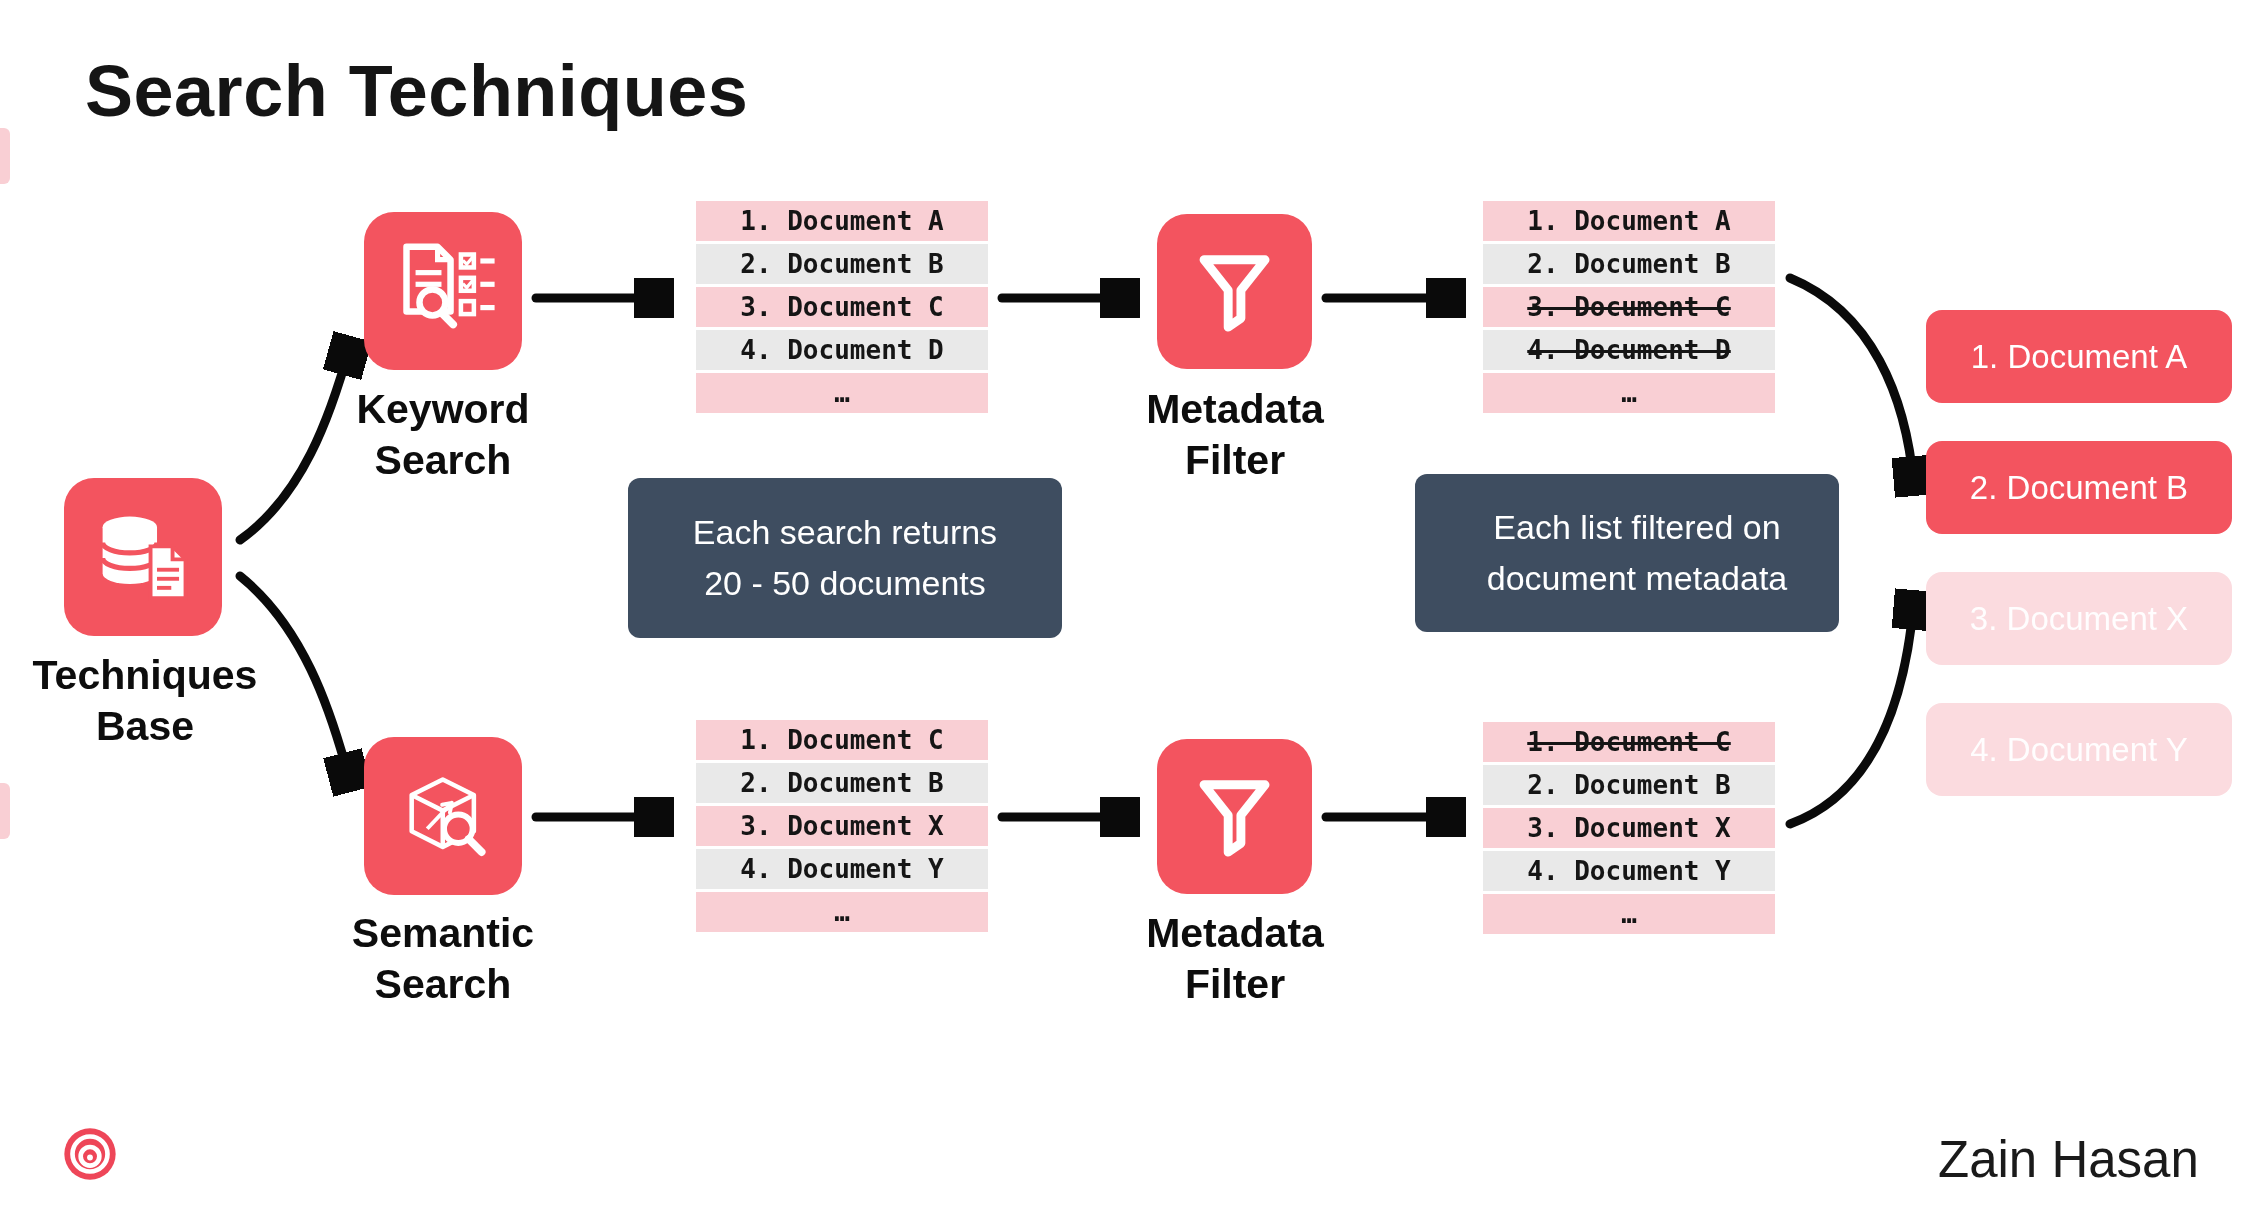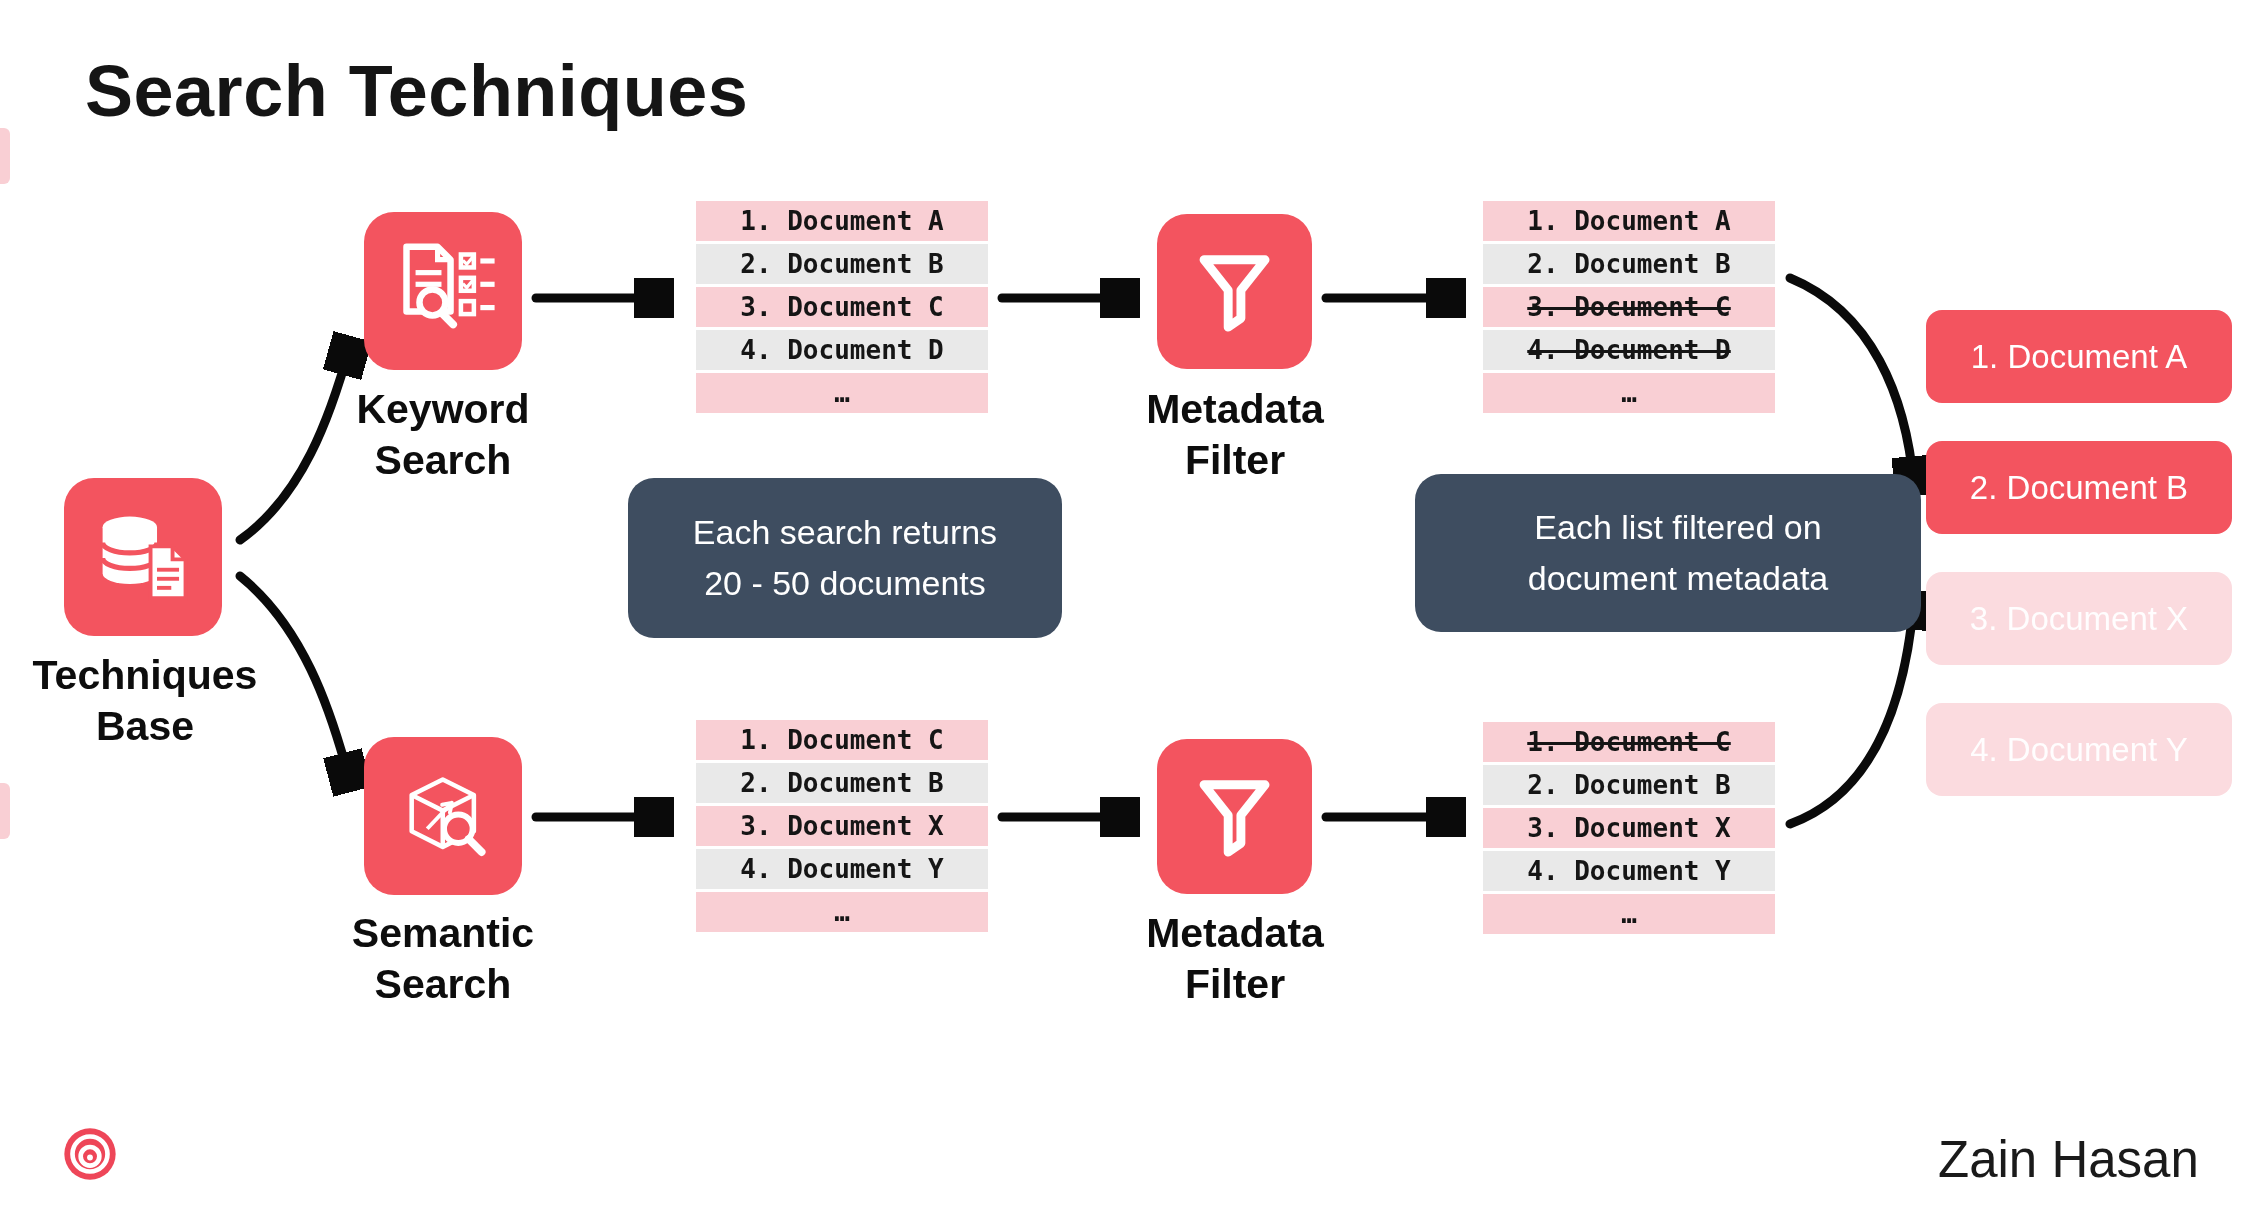--- a/index.html
+++ b/index.html
@@ -59,21 +59,21 @@
     font-size:26px;
     font-weight:600;
     color:#151515;
   }
   .doc-row:nth-child(odd){background:var(--row-pink);}
   .doc-row:nth-child(even){background:var(--row-gray);}
   .doc-row.struck{text-decoration:line-through;text-decoration-thickness:3px;}
 
   .callout{
     background:var(--slate);
-    border-radius:26px;
+    border-radius:12px;
     color:#fff;
     font-size:34px;
     line-height:1.5;
     display:flex;align-items:center;justify-content:center;
     text-align:center;
     white-space:pre-line;
   }
 
   .final-item{
     width:306px;height:93px;
@@ -191,21 +191,21 @@
 <div class="abs doc-list" style="left:1483px;top:201px;width:292px;">
   <div class="doc-row">1. Document A</div>
   <div class="doc-row">2. Document B</div>
   <div class="doc-row struck">3. Document C</div>
   <div class="doc-row struck">4. Document D</div>
   <div class="doc-row">…</div>
 </div>
 
 <div class="abs callout" style="left:628px;top:478px;width:434px;height:160px;">Each search returns
 20 - 50 documents</div>
-<div class="abs callout" style="left:1415px;top:474px;width:506px;height:158px;padding-left:20px;">Each list filtered on
+<div class="abs callout" style="left:1415px;top:474px;width:424px;height:158px;padding-left:20px;">Each list filtered on
 document metadata</div>
 
 <div class="abs icon-card" style="left:364px;top:737px;width:158px;height:158px;">
   <svg viewBox="0 0 100 100">
     <path d="M26 34 L50 22 L74 34 L74 62 L50 74 L26 62 Z" fill="none" stroke="#fff" stroke-width="3.5" stroke-linejoin="round"></path>
     <path d="M26 34 L50 46 L74 34 M50 46 V74" fill="none" stroke="#fff" stroke-width="3.5"></path>
     <line x1="38" y1="60" x2="57" y2="40" stroke="#fff" stroke-width="3"></line>
     <path d="M57 40 l-7.5 1.5 M57 40 l-1.5 7.5" stroke="#fff" stroke-width="3" fill="none" stroke-linecap="round"></path>
     <circle cx="62" cy="60" r="11" fill="#f3545f" stroke="#fff" stroke-width="4.5"></circle>
     <line x1="70" y1="68" x2="80" y2="78" stroke="#fff" stroke-width="6" stroke-linecap="round"></line>

